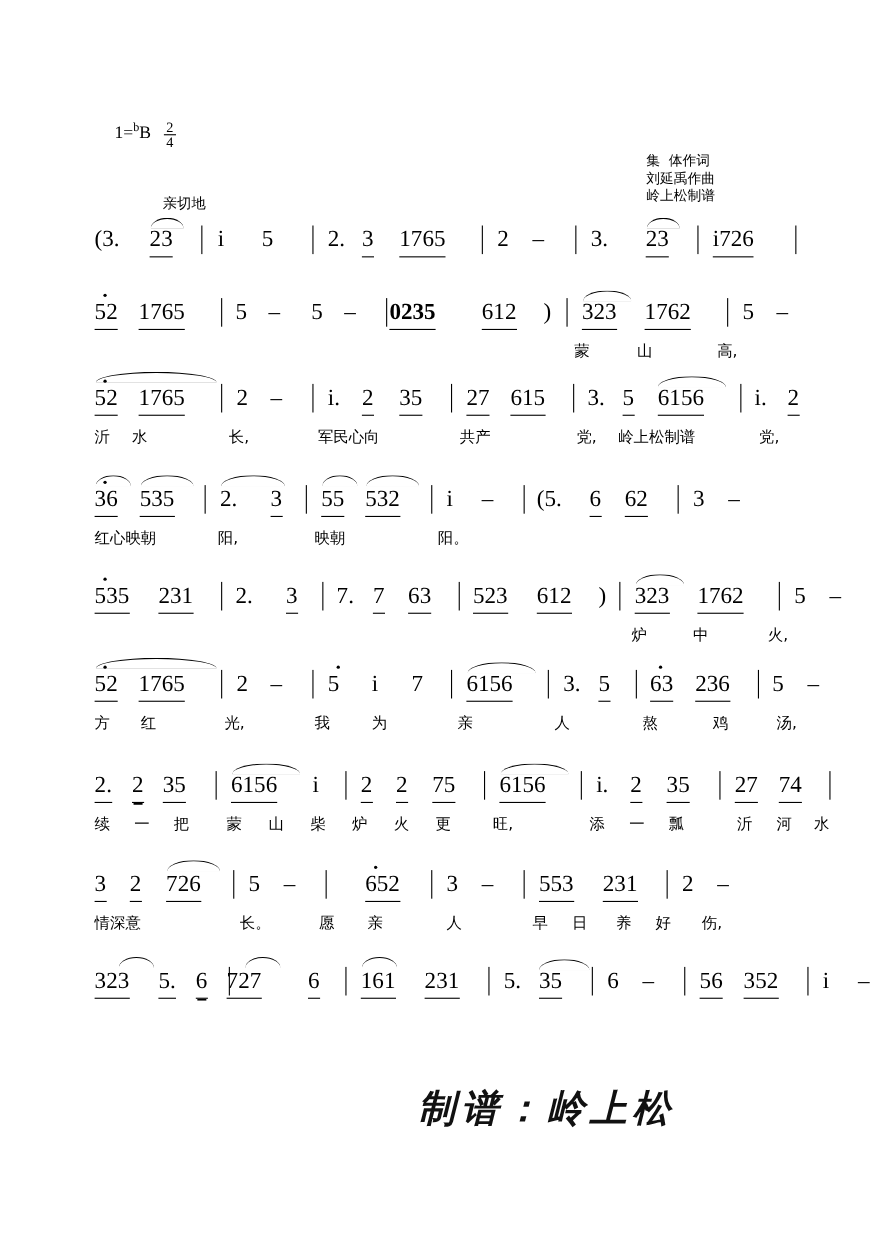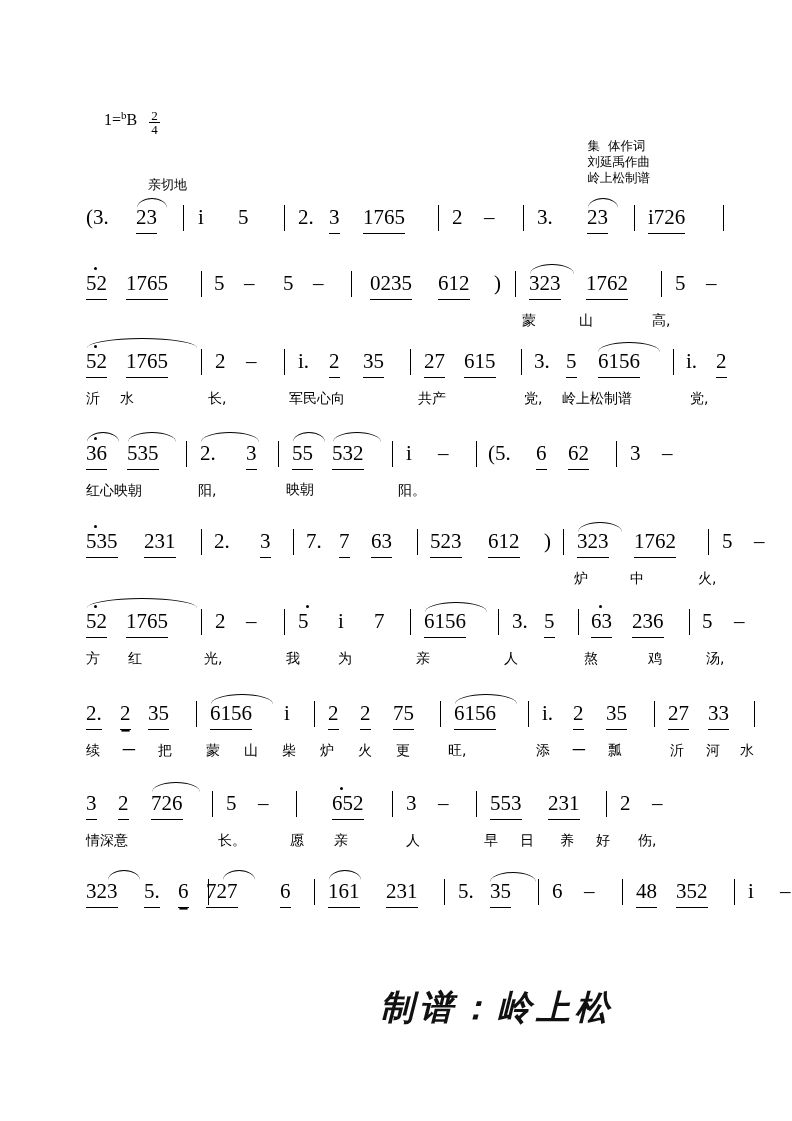--- a/index.html
+++ b/index.html
@@ -232,21 +232,21 @@
     <div class="notes">
       <span class="dotabove" style="left:8px; top:-3px;"></span>
       <span class="n u1" style="left:0px;">52</span>
       <span class="n u1" style="left:40px;">1765</span>
       <span class="bar" style="left:115px;"></span>
       <span class="n" style="left:128px;">5</span>
       <span class="n" style="left:158px;">–</span>
       <span class="n" style="left:197px;">5</span>
       <span class="n" style="left:227px;">–</span>
       <span class="bar" style="left:265px;"></span>
-      <span class="n u1" style="left:284px;">0235</span>
+      <span class="n u1" style="left:268px;font-weight:bold;">0235</span>
       <span class="n u1" style="left:352px;">612</span>
       <span class="n" style="left:408px;">)</span>
       <span class="bar" style="left:429px;"></span>
       <span class="slur" style="left:444px; top:-6px; width:44px;"></span>
       <span class="n u1" style="left:443px;">323</span>
       <span class="n u1" style="left:500px;">1762</span>
       <span class="bar" style="left:575px;"></span>
       <span class="n" style="left:589px;">5</span>
       <span class="n" style="left:620px;">–</span>
     </div>
@@ -317,21 +317,21 @@
       <span class="n" style="left:402px;">(5.</span>
       <span class="n u1" style="left:450px;">6</span>
       <span class="n u1" style="left:482px;">62</span>
       <span class="bar" style="left:530px;"></span>
       <span class="n" style="left:544px;">3</span>
       <span class="n" style="left:576px;">–</span>
     </div>
     <div class="lyrics">
       <span class="ly" style="left:0px;">红心映朝</span>
       <span class="ly" style="left:112px;">阳,</span>
-      <span class="ly" style="left:200px;font-family:Liberation Serif, serif;">映朝</span>
+      <span class="ly" style="left:200px;">映朝</span>
       <span class="ly" style="left:312px;">阳。</span>
     </div>
   </div>
 
   <div class="system" style="top:528px;">
     <div class="notes">
       <span class="dotabove" style="left:8px; top:-3px;"></span>
       <span class="n u1" style="left:0px;">535</span>
       <span class="n u1" style="left:58px;">231</span>
       <span class="bar" style="left:115px;"></span>
@@ -417,21 +417,21 @@
       <span class="n u1" style="left:307px;">75</span>
       <span class="bar" style="left:354px;"></span>
       <span class="slur" style="left:369px; top:-6px; width:62px;"></span>
       <span class="n u1" style="left:368px;">6156</span>
       <span class="bar" style="left:442px;"></span>
       <span class="n" style="left:456px;">i.</span>
       <span class="n u1" style="left:487px;">2</span>
       <span class="n u1" style="left:520px;">35</span>
       <span class="bar" style="left:568px;"></span>
       <span class="n u1" style="left:582px;">27</span>
-      <span class="n u1" style="left:622px;">33</span>
+      <span class="n u1" style="left:622px;">74</span>
       <span class="bar" style="left:668px;"></span>
     </div>
     <div class="lyrics">
       <span class="ly" style="left:0px;">续</span>
       <span class="ly" style="left:36px;">一</span>
       <span class="ly" style="left:72px;">把</span>
       <span class="ly" style="left:120px;">蒙</span>
       <span class="ly" style="left:158px;">山</span>
       <span class="ly" style="left:196px;">柴</span>
       <span class="ly" style="left:234px;">炉</span>
@@ -498,21 +498,21 @@
       <span class="n u1" style="left:242px;">161</span>
       <span class="n u1" style="left:300px;">231</span>
       <span class="bar" style="left:358px;"></span>
       <span class="n" style="left:372px;">5.</span>
       <span class="slur" style="left:404px; top:-6px; width:46px;"></span>
       <span class="n u1" style="left:404px;">35</span>
       <span class="bar" style="left:452px;"></span>
       <span class="n" style="left:466px;">6</span>
       <span class="n" style="left:498px;">–</span>
       <span class="bar" style="left:536px;"></span>
-      <span class="n u1" style="left:550px;">48</span>
+      <span class="n u1" style="left:550px;">56</span>
       <span class="n u1" style="left:590px;">352</span>
       <span class="bar" style="left:648px;"></span>
       <span class="n" style="left:662px;">i</span>
       <span class="n" style="left:694px;">–</span>
       
     </div>
   </div>
 
   <div class="signature">制谱：岭上松</div>
 

